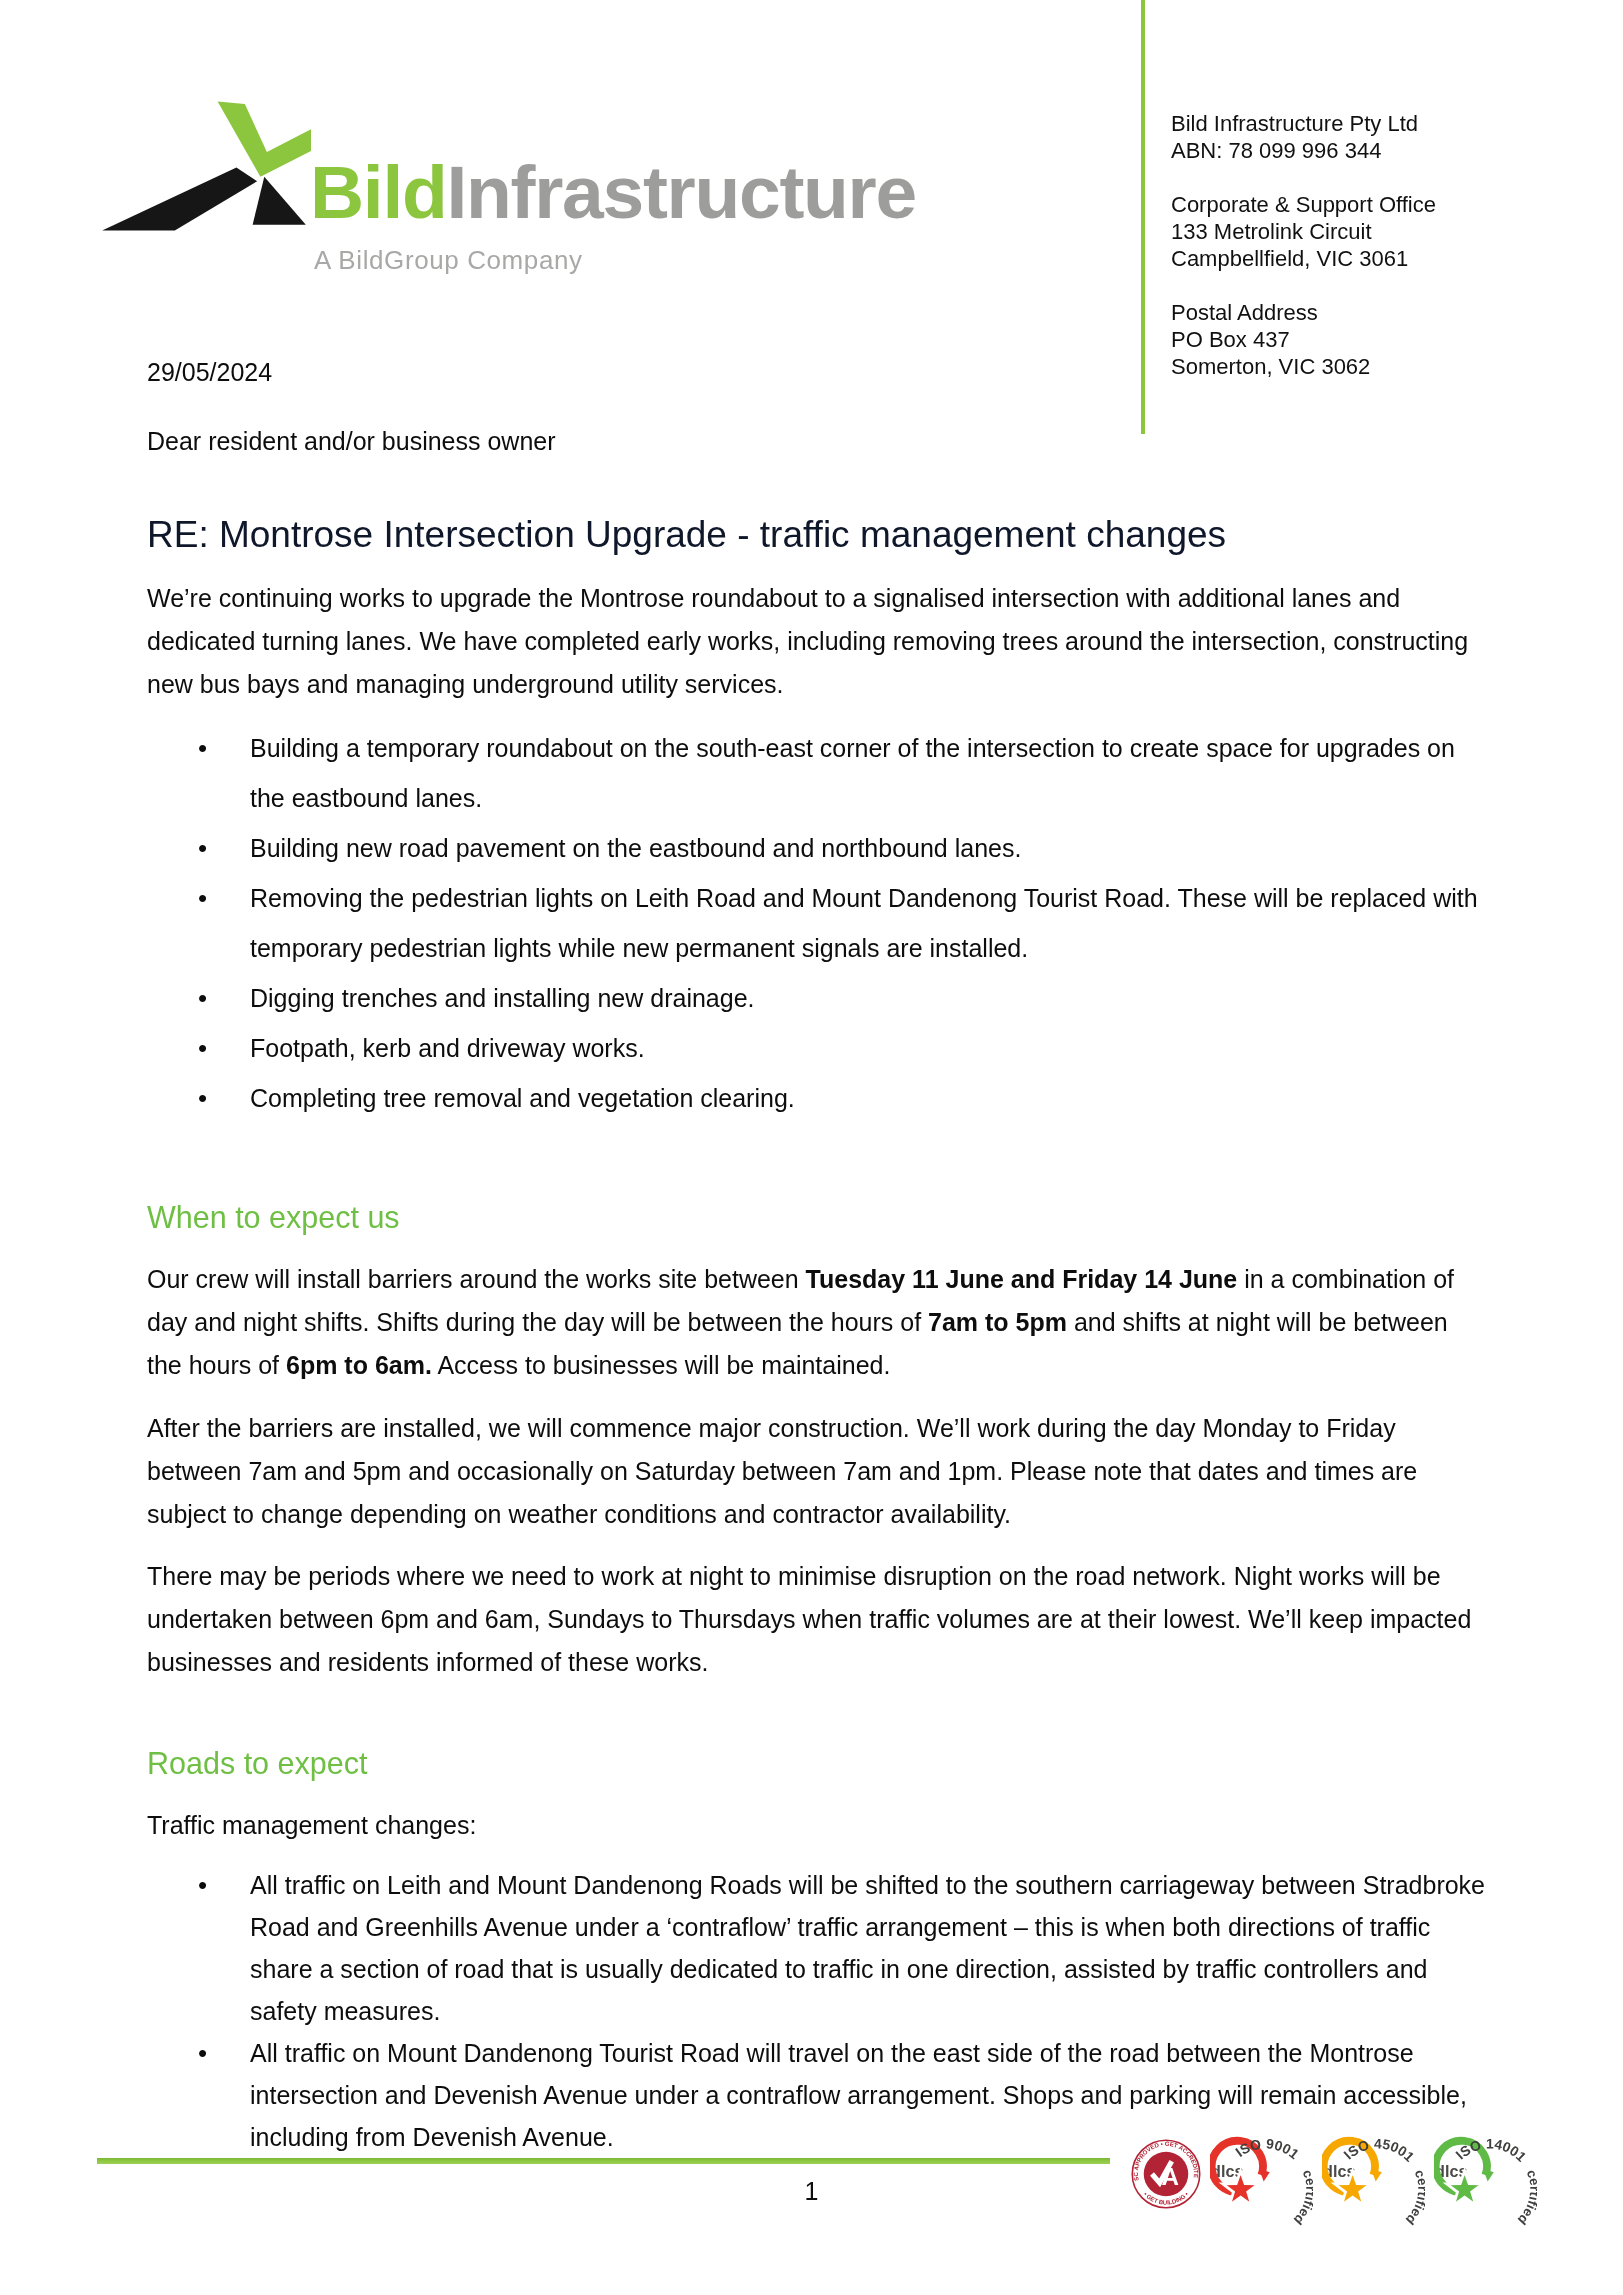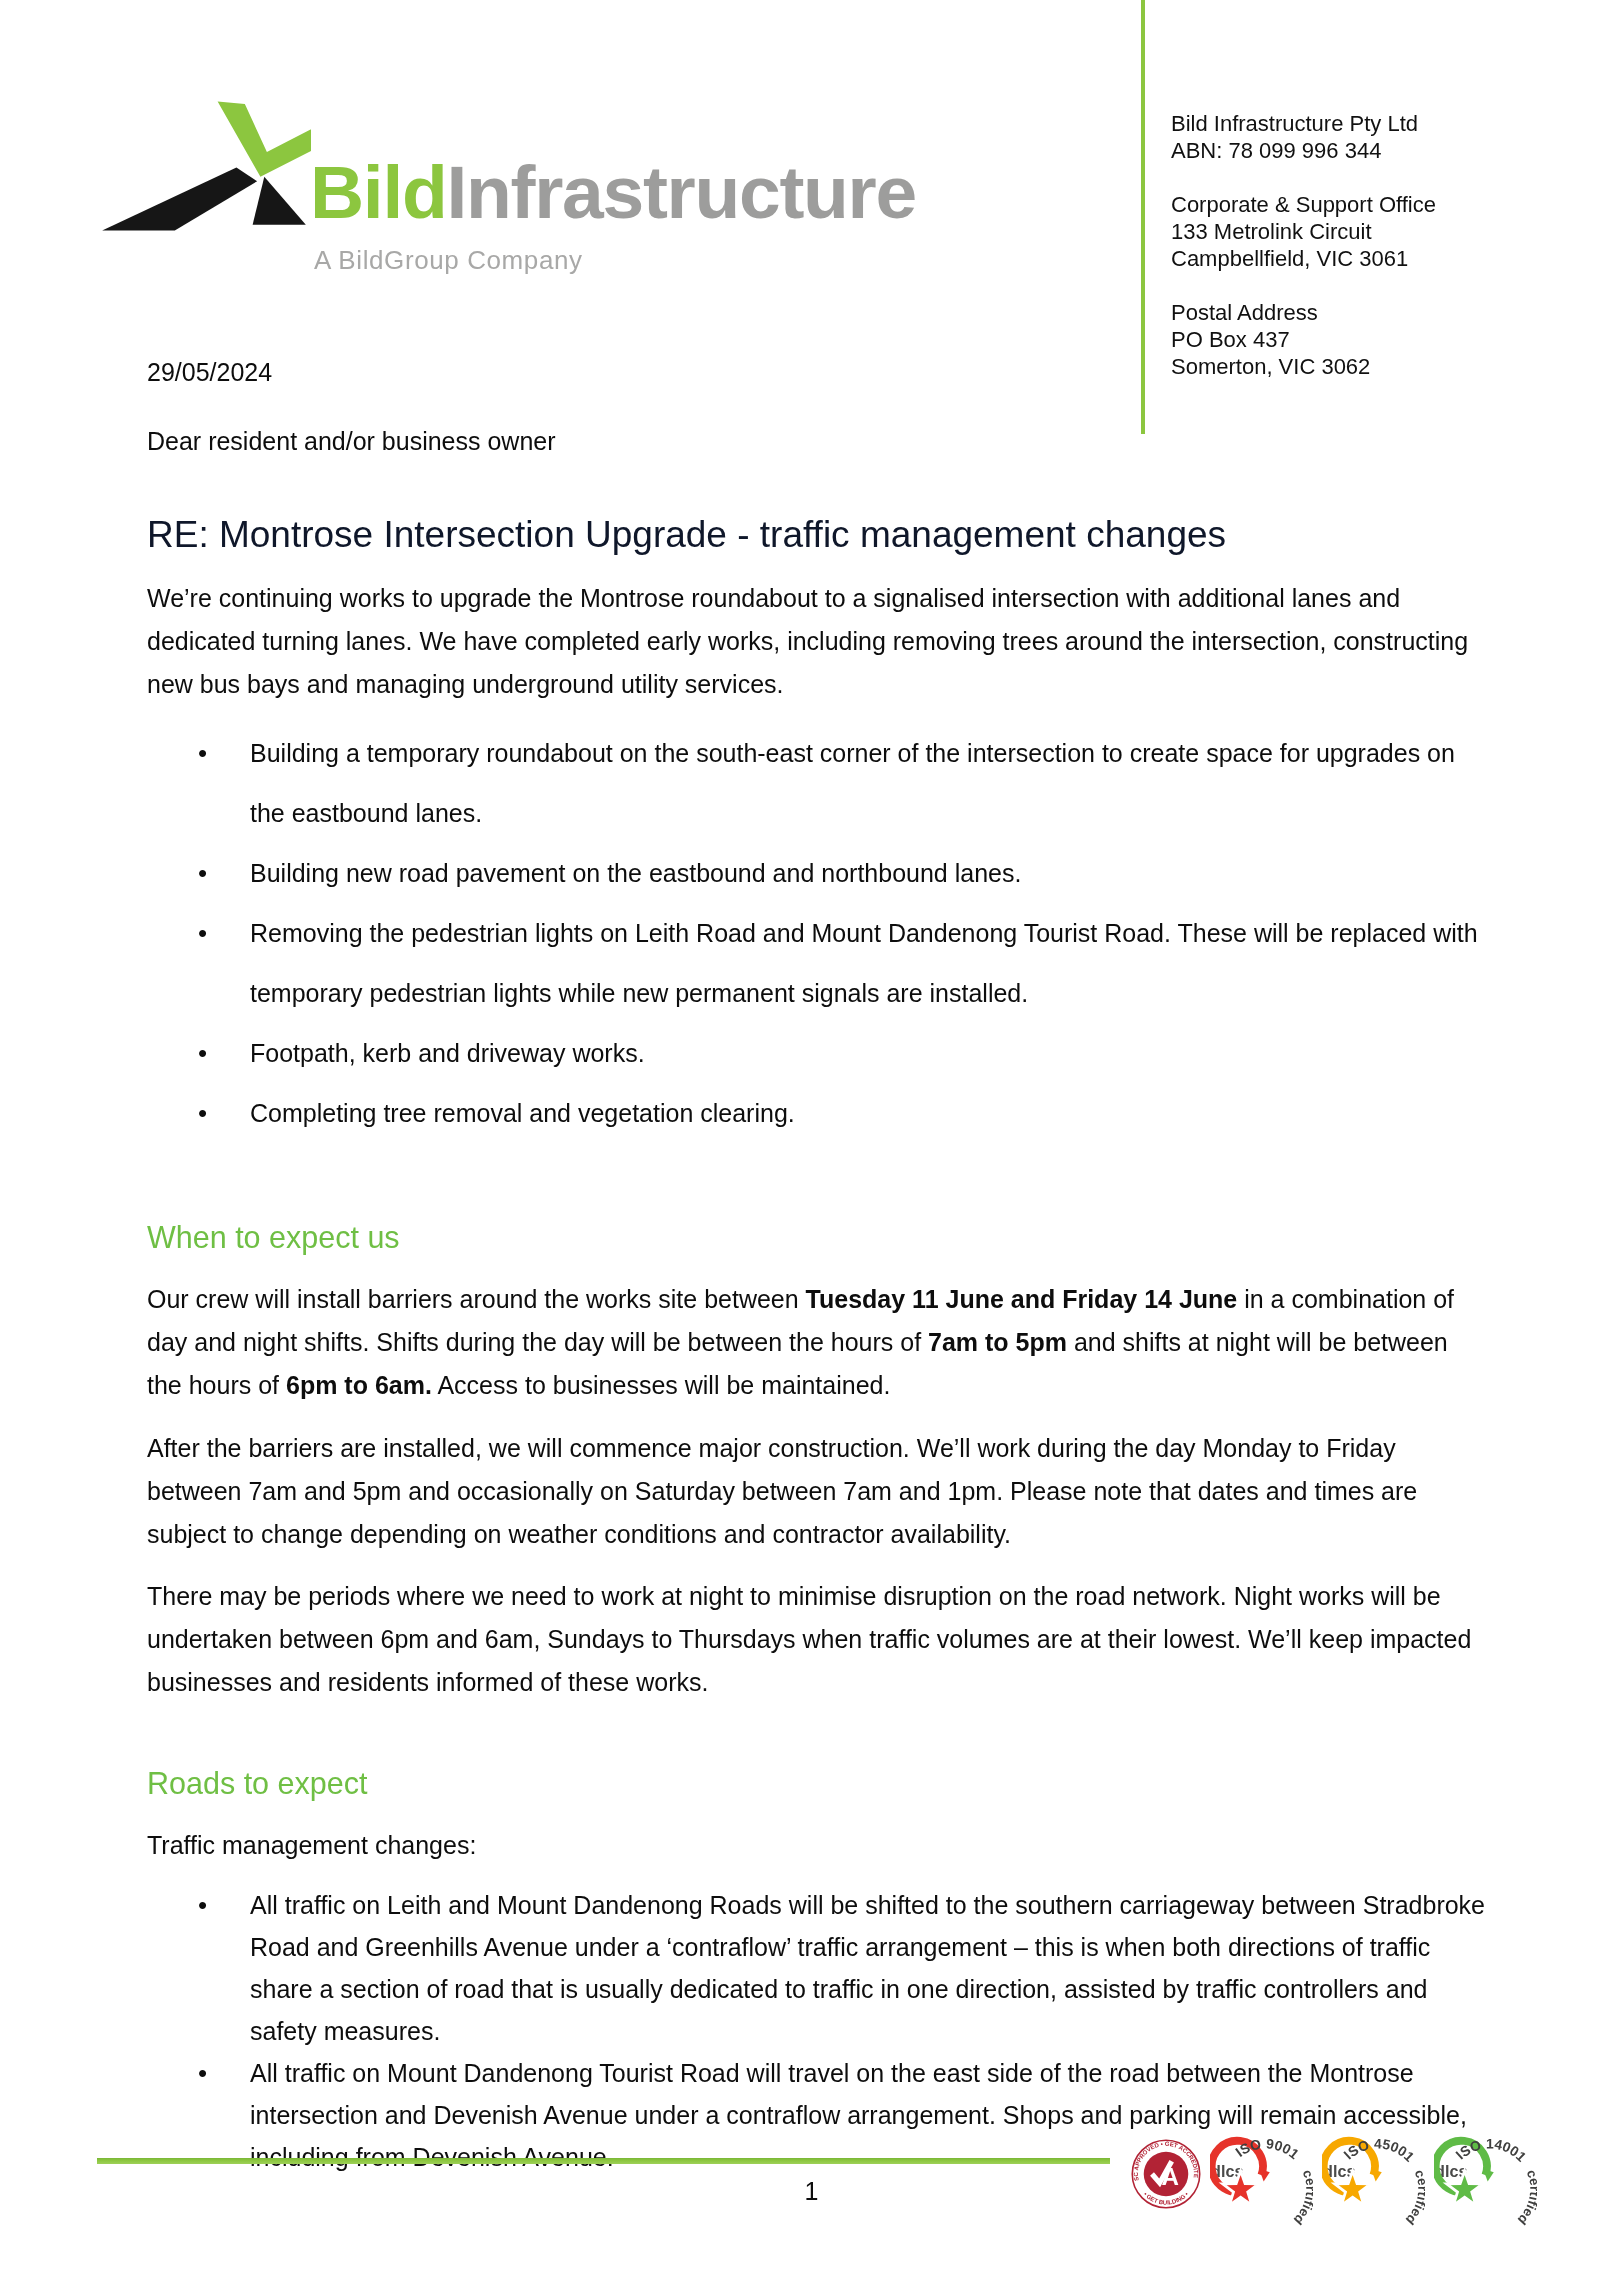--- a/index.html
+++ b/index.html
@@ -22,21 +22,21 @@
   .contact p{margin:0 0 27px 0;}
   .contact .b{font-weight:normal;}
   
   .body{position:absolute;left:147px;top:351px;width:1339px;font-size:25px;line-height:43px;}
   .date{margin:0;}
   .salutation{margin:26px 0 0 0;}
   h1.subject{margin:48px 0 0 0;font-size:37px;line-height:48px;font-weight:400;color:#0f172a;}
   .body p{margin:19.5px 0 0 0;}
   p.intro{margin-top:18px;}
   p.lead{margin-top:23.4px;}
-  ul.blist{list-style:none;margin:17px 0 0 0;padding:0;line-height:60px;}
+  ul.blist{list-style:none;margin:17px 0 0 0;padding:0;line-height:50px;}
   ul.blist li{position:relative;padding-left:103px;margin:0;}
   ul.blist li::before{content:"•";position:absolute;left:51px;top:0;font-size:26px;}
   h2.sect{margin:75px 0 0 0;font-size:30.5px;line-height:38px;font-weight:400;color:#6fbf44;}
   h2.sect.what{margin-top:60px;}
   p.after-h{margin-top:22px;}
   ul.changes{line-height:42px;}
   
   .rule{position:absolute;left:97px;top:2158px;width:1013px;height:5.8px;
         background:linear-gradient(180deg,#79b637 0%,#8cc63f 40%,#9ed158 100%);}
   .pagenum{position:absolute;left:0;top:2177px;width:1623px;text-align:center;font-size:25px;}
@@ -82,20 +82,21 @@
     <div class="salutation">Dear resident and/or business owner</div>
 
     <h1 class="subject">RE: Montrose Intersection Upgrade - traffic management changes</h1>
 
     <p class="intro">We’re continuing works to upgrade the Montrose roundabout to a signalised intersection with additional lanes and dedicated turning lanes. We have completed early works, including removing trees around the intersection, constructing new bus bays and managing underground utility services.</p>
 
     <ul class="blist">
       <li>Building a temporary roundabout on the south-east corner of the intersection to create space for upgrades on the eastbound lanes.</li>
       <li>Building new road pavement on the eastbound and northbound lanes.</li>
       <li>Removing the pedestrian lights on Leith Road and Mount Dandenong Tourist Road. These will be replaced with temporary pedestrian lights while new permanent signals are installed.</li>
+      <li>Digging trenches and installing new drainage.</li>
       <li>Footpath, kerb and driveway works.</li>
       <li>Completing tree removal and vegetation clearing.</li>
     </ul>
 
     <h2 class="sect">When to expect us</h2>
     <p class="after-h"><span>Our crew will install barriers around the works site between </span><b>Tuesday 11 June and Friday 14 June</b><span> in a combination of day and night shifts. Shifts during the day will be between the hours of </span><b>7am to 5pm</b><span> and shifts at night will be between the hours of </span><b>6pm to 6am.</b><span>  Access to businesses will be maintained.</span></p>
     <p>After the barriers are installed, we will commence major construction. We’ll work during the day Monday to Friday between 7am and 5pm and occasionally on Saturday between 7am and 1pm. Please note that dates and times are subject to change depending on weather conditions and contractor availability.</p>
     <p>There may be periods where we need to work at night to minimise disruption on the road network. Night works will be undertaken between 6pm and 6am, Sundays to Thursdays when traffic volumes are at their lowest. We’ll keep impacted businesses and residents informed of these works.</p>
 
     <h2 class="sect what">Roads to expect</h2>

